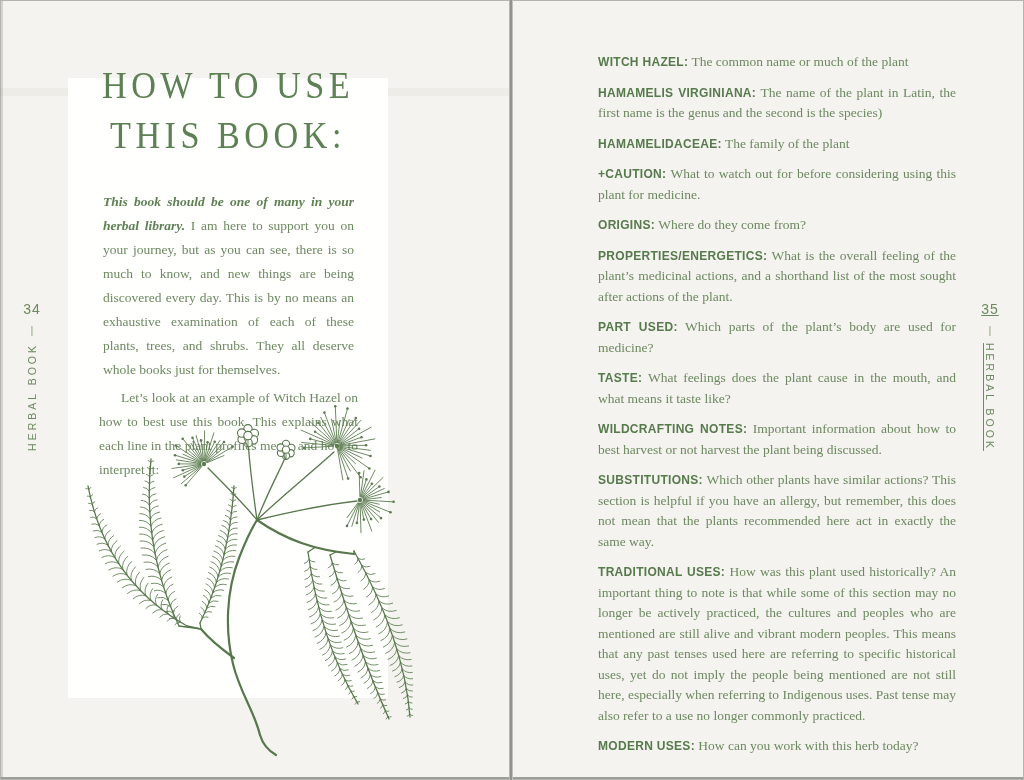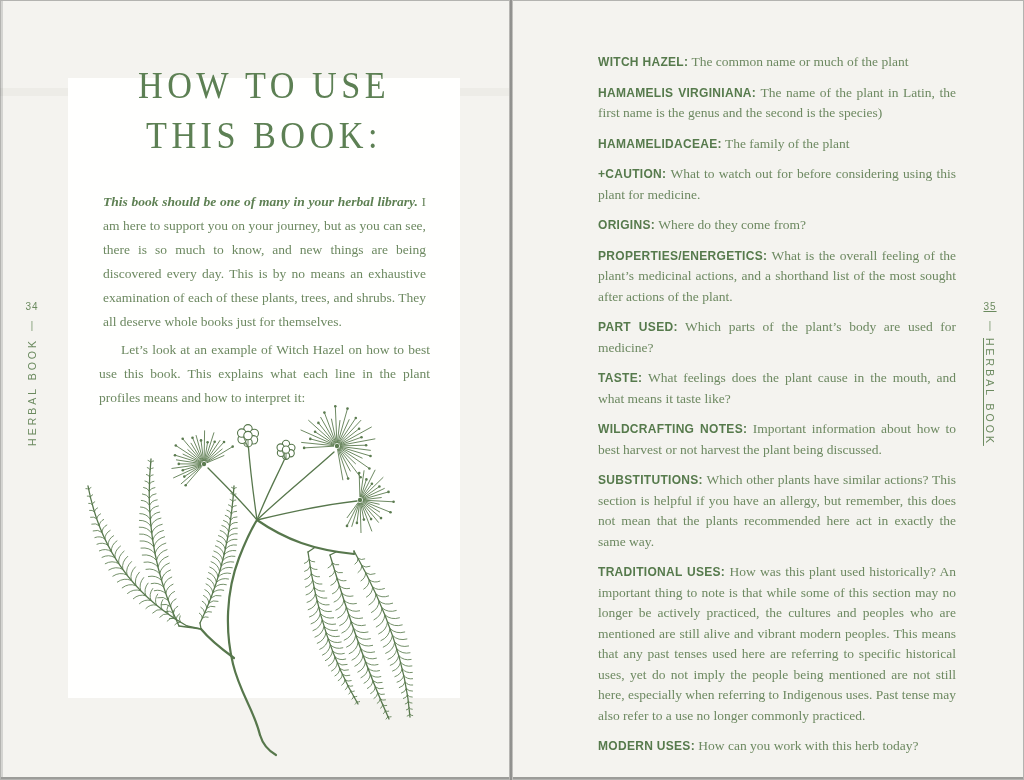--- a/index.html
+++ b/index.html
@@ -8,21 +8,21 @@
     background:#f4f3ef;
     box-shadow:inset 0 0 0 1px #b3b3b0, inset 0 -3px 0 #9c9c99, inset 3px 0 0 #d4d4d1;
     font-family:"Liberation Serif", serif;
   }
   .spine{
     position:absolute;left:509px;top:0;width:4px;height:780px;
     background:linear-gradient(to right,#c9c8c4,#8d8d8b 40%,#8d8d8b 60%,#d8d7d3);
   }
   
   .card{
-    position:absolute;left:68px;top:78px;width:392px;height:620px;
+    position:absolute;left:68px;top:78px;width:320px;height:620px;
     background:#fffffe;
   }
   .scan-band{
     position:absolute;left:0;top:88px;width:510px;height:8px;
     background:rgba(110,110,104,0.05);
   }
   .title{
     margin:-18px 0 0 0;text-align:center;
     font-family:"Liberation Serif", serif;font-weight:normal;
     font-size:38px;line-height:50px;letter-spacing:5px;
@@ -40,21 +40,21 @@
     font-size:13.5px;line-height:24px;color:#6d8961;
   }
   
   .margin-col{
     position:absolute;top:301px;width:30px;
     display:flex;flex-direction:column;align-items:center;gap:7px;
     color:#6b8a5f;font-family:"Liberation Sans", sans-serif;
   }
   .margin-col.left{left:17px;}
   .margin-col.right{left:975px;text-decoration:underline;}
-  .pagenum{font-size:10px;letter-spacing:1px;}
+  .pagenum{font-size:14px;letter-spacing:1px;}
   .mbar{font-size:11px;color:#8aa37f;}
   .vert{font-size:10.5px;letter-spacing:3px;writing-mode:vertical-rl;}
   .vert.ccw{transform:rotate(180deg);}
   
   .entries{
     position:absolute;left:598px;top:52px;width:358px;
   }
   .entry{
     margin:0 0 10px 0;text-align:justify;
     font-size:13.5px;line-height:20.5px;color:#6d8961;

